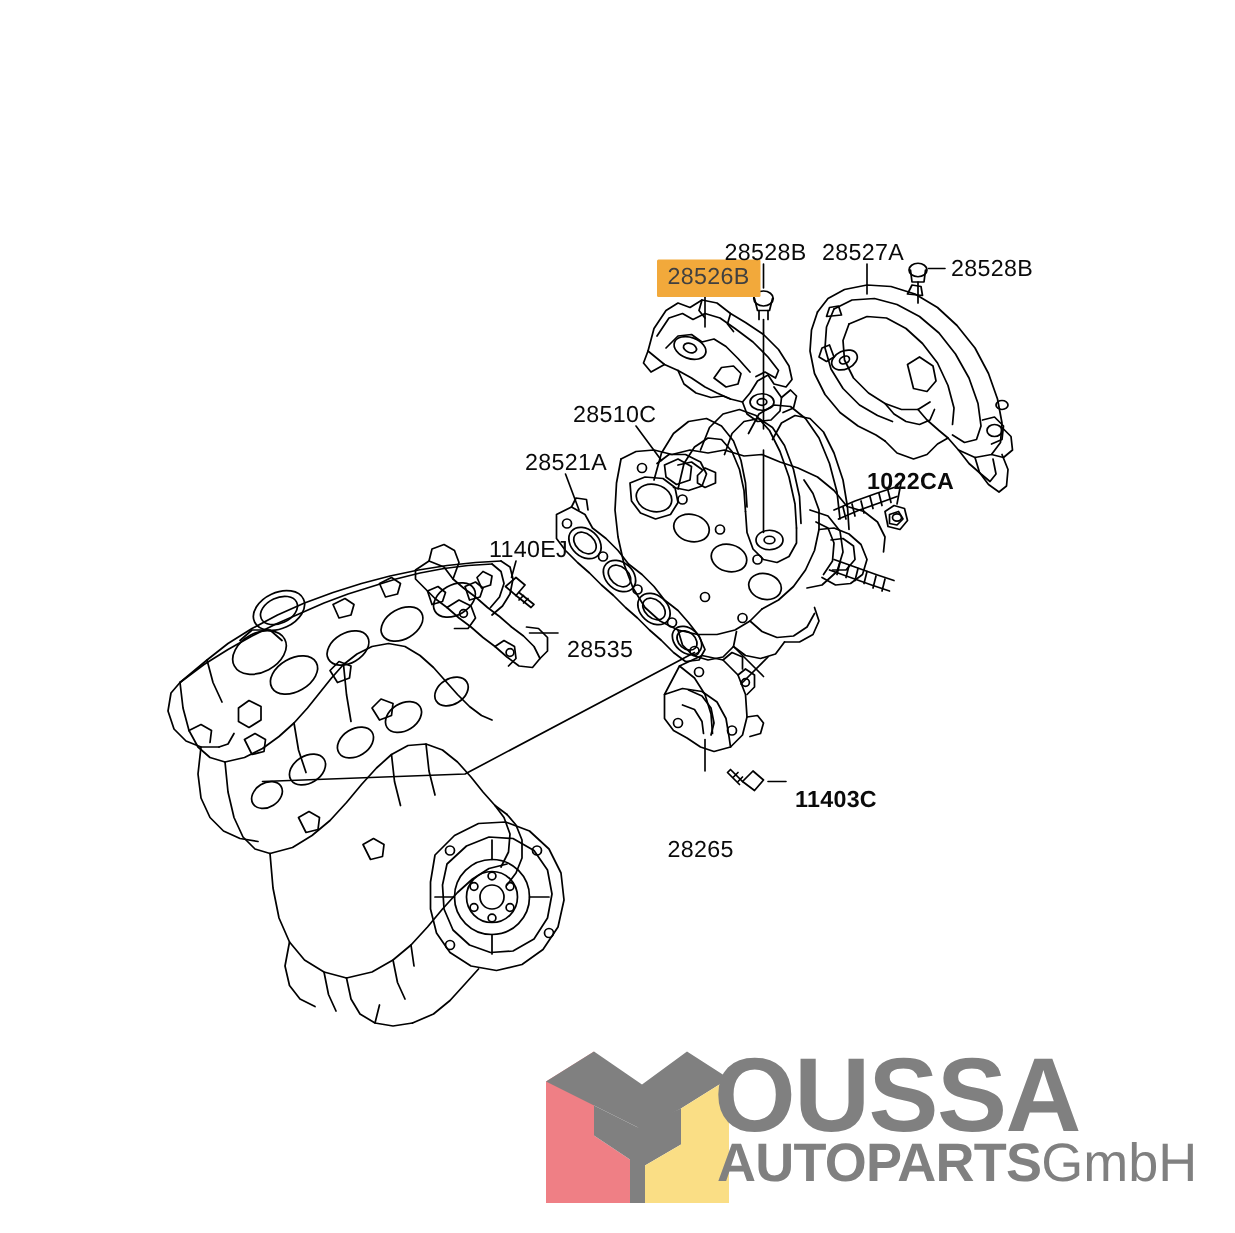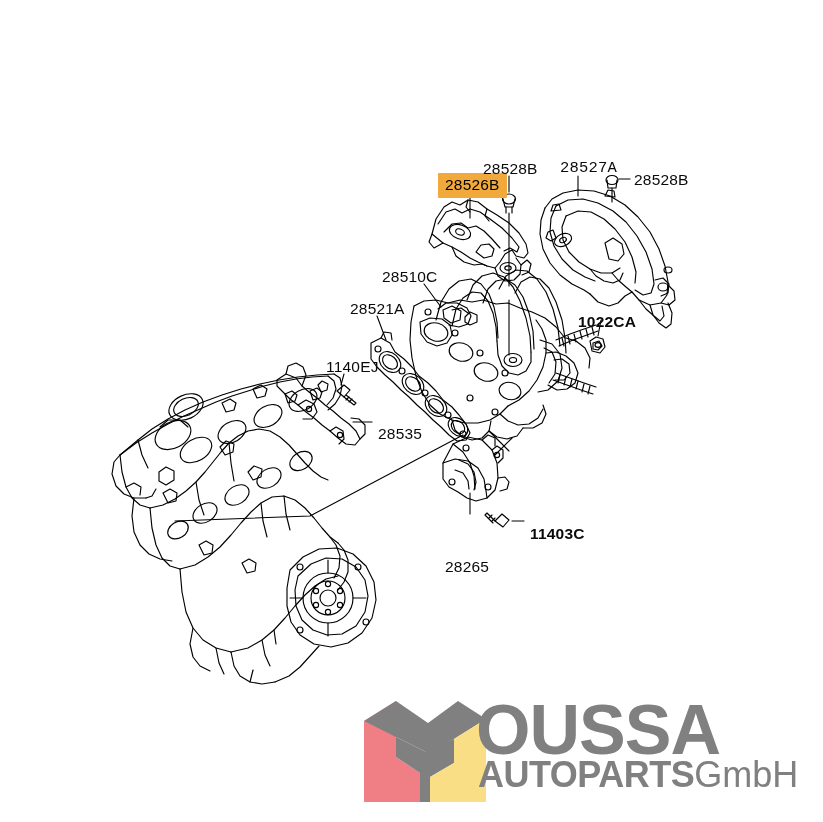--- a/index.html
+++ b/index.html
@@ -29,21 +29,21 @@
     position: absolute;
     font-family: "Liberation Sans", sans-serif;
     font-size: 15.5px;
     color: #0a0a0a;
     white-space: nowrap;
     letter-spacing: 0.2px;
     line-height: 1;
   }
   .part-label.highlighted {
     background: #f2a93b;
-    color: #000000;
+    color: #404040;
     padding: 4px 7px 5px 7px;
     border-radius: 1px;
   }
   
   #watermark {
     position: absolute;
     left: 360px;
     top: 697px;
     width: 455px;
     height: 105px;
@@ -418,21 +418,21 @@
         <path d="M512 438 L494 456"></path>
       </g>
 
     </g>
   </svg>
 
   <div class="part-label highlighted" style="left:438px; top:173px;">28526B</div>
 
   <div class="part-label" style="left:483px; top:161px;">28528B</div>
 
-  <div class="part-label" style="left:560px; top:161px;font-family:Liberation Mono, monospace;">28527A</div>
+  <div class="part-label" style="left:548px; top:161px;">28527A</div>
 
   <div class="part-label" style="left:634px; top:172px;">28528B</div>
 
   <div class="part-label" style="left:382px; top:269px;">28510C</div>
 
   <div class="part-label" style="left:350px; top:301px;">28521A</div>
 
   <div class="part-label" style="left:578px; top:314px;font-weight:bold;">1022CA</div>
 
   <div class="part-label" style="left:326px; top:359px;">1140EJ</div>

